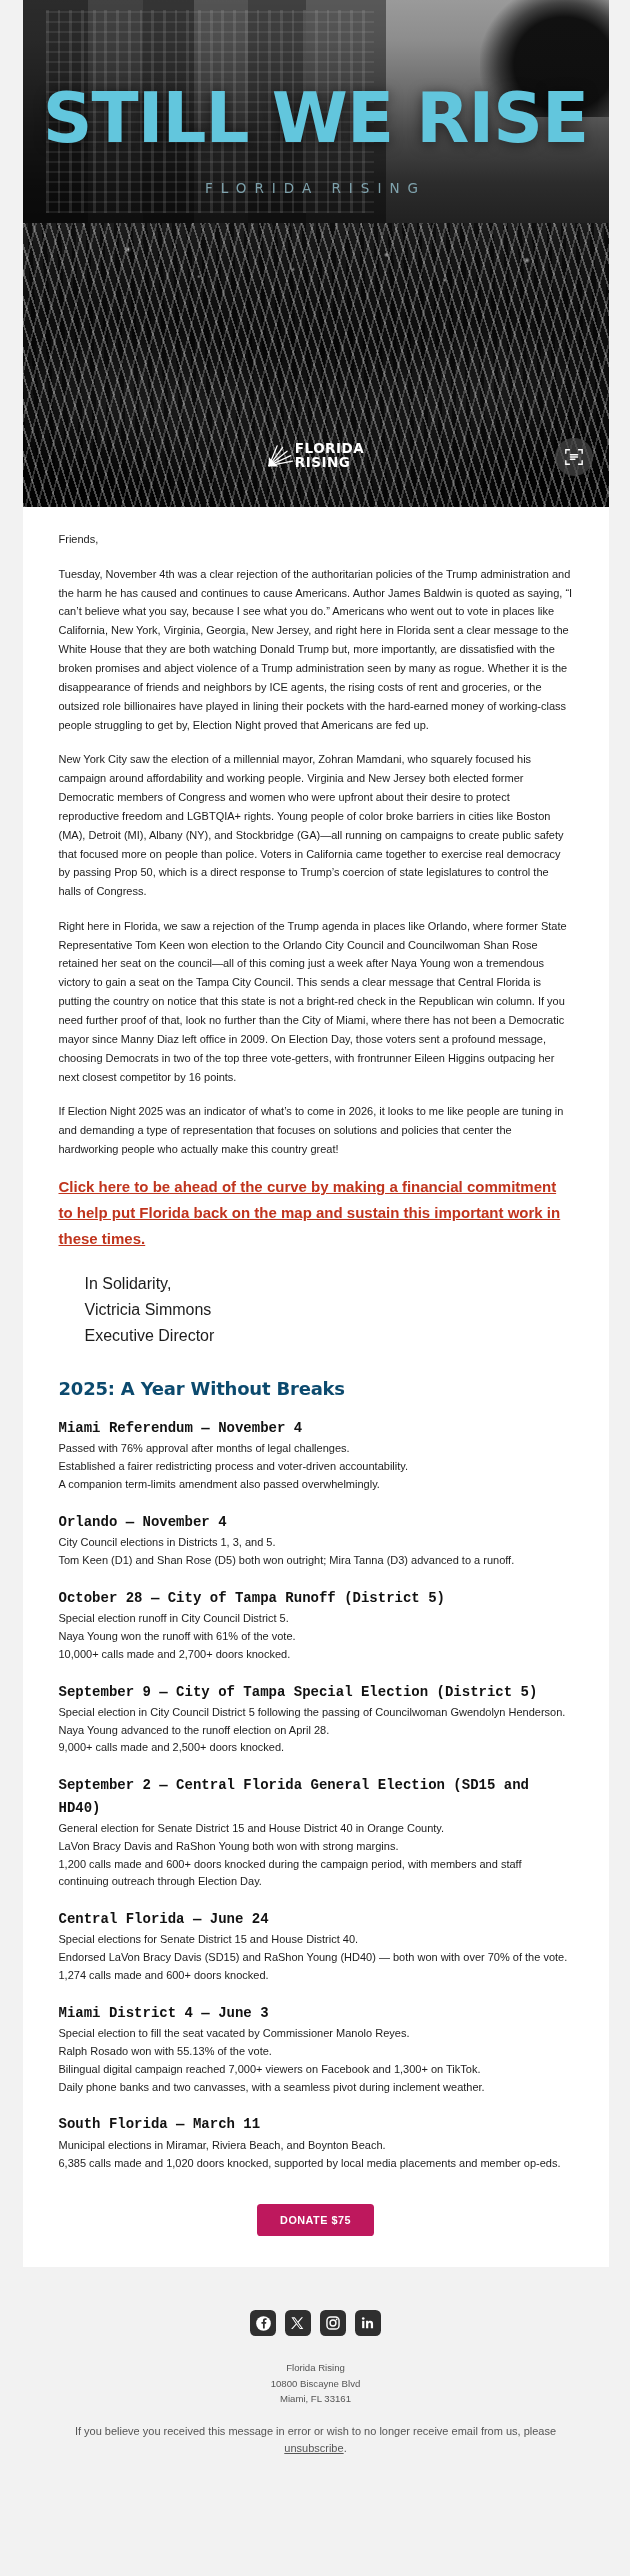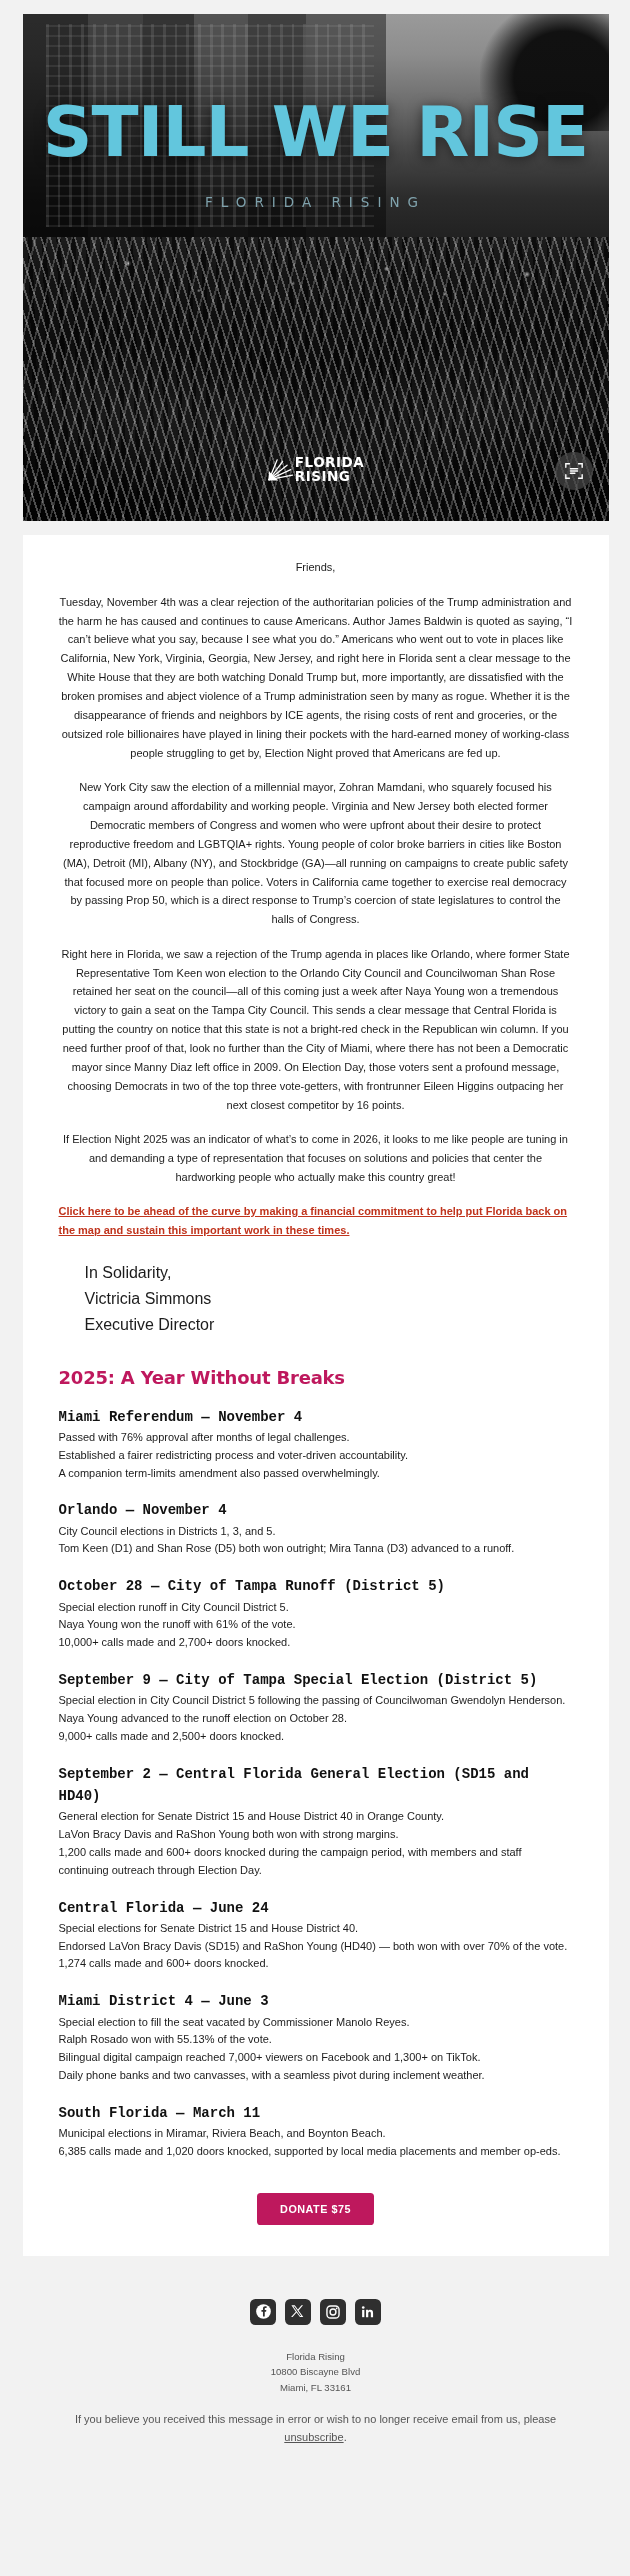--- a/index.html
+++ b/index.html
@@ -8,21 +8,21 @@
     width:631px; height:2576px;
     font-family:"Liberation Sans", sans-serif;
     color:#222; overflow:hidden;
   }
   .email-wrap { width:631px; background:#f2f2f2; }
 
   
   .hero {
     position:relative;
     width:586px; height:507px;
-    margin:14px auto;
+    margin:0 auto;
     overflow:hidden;
     background:#111;
   }
   .hero-photo {
     position:absolute; inset:0;
     background:
       radial-gradient(ellipse 60% 38% at 50% 92%, rgba(255,255,255,.20), rgba(0,0,0,0) 62%),
       radial-gradient(ellipse 46% 26% at 18% 80%, rgba(255,255,255,.16), rgba(0,0,0,0) 60%),
       radial-gradient(ellipse 42% 24% at 80% 78%, rgba(255,255,255,.14), rgba(0,0,0,0) 60%),
       linear-gradient(#9a9a9a 0%, #8d8d8d 8%, #6f6f6f 17%, #4a4a4a 26%, #2c2c2c 36%, #1c1c1c 48%, #151515 62%, #101010 80%, #0a0a0a 100%);
@@ -101,36 +101,36 @@
     width:38px; height:38px; border-radius:50%;
     background:rgba(70,70,70,.72);
     display:flex; align-items:center; justify-content:center;
   }
 
   
   .card { width:586px; margin:0 auto; background:#fff; padding:23.4px 36px 31px 36px; }
   .p {
     font-size:11px; line-height:1.72;
     color:#1c1c1c; margin-bottom:15.3px;
-    text-align:center;
+    text-align:left;
   }
   .p:last-child { margin-bottom:0; }
   .cta-link {
     display:block;
-    font-size:11px; line-height:1.72;
+    font-size:15px; line-height:1.72;
     font-weight:bold; color:#c0341d;
     text-decoration:underline;
     margin:5.4px 0 20px 0;
     cursor:pointer;
   }
   .sig { font-size:16px; line-height:1.62; color:#1c1c1c;margin-left:26px; }
   .section-title {
     font-family:"DejaVu Sans", sans-serif;
     font-size:18px; font-weight:bold;
-    color:#be185d; margin:29px 0 18px 0;
+    color:#0c4a6e; margin:29px 0 18px 0;
     letter-spacing:-0.2px;
   }
   .entry { margin-bottom:17px; }
   .entry-head {
     font-size:14px; font-weight:bold; color:#111;
     line-height:1.6; margin-bottom:0.9px;font-family:Liberation Mono, monospace;
   }
   .entry-line { font-size:11px; line-height:1.62; color:#1c1c1c; }
 
   .donate-row { text-align:center; margin-top:32px; }
@@ -233,21 +233,21 @@
       </div>
       <div class="entry">
         <div class="entry-head">October 28 — City of Tampa Runoff (District 5)</div>
         <div class="entry-line">Special election runoff in City Council District 5.</div>
         <div class="entry-line">Naya Young won the runoff with 61% of the vote.</div>
         <div class="entry-line">10,000+ calls made and 2,700+ doors knocked.</div>
       </div>
       <div class="entry">
         <div class="entry-head">September 9 — City of Tampa Special Election (District 5)</div>
         <div class="entry-line">Special election in City Council District 5 following the passing of Councilwoman Gwendolyn Henderson.</div>
-        <div class="entry-line">Naya Young advanced to the runoff election on October 28.</div>
+        <div class="entry-line">Naya Young advanced to the runoff election on April 28.</div>
         <div class="entry-line">9,000+ calls made and 2,500+ doors knocked.</div>
       </div>
       <div class="entry">
         <div class="entry-head">September 2 — Central Florida General Election (SD15 and HD40)</div>
         <div class="entry-line">General election for Senate District 15 and House District 40 in Orange County.</div>
         <div class="entry-line">LaVon Bracy Davis and RaShon Young both won with strong margins.</div>
         <div class="entry-line">1,200 calls made and 600+ doors knocked during the campaign period, with members and staff continuing outreach through Election Day.</div>
       </div>
       <div class="entry">
         <div class="entry-head">Central Florida — June 24</div>

